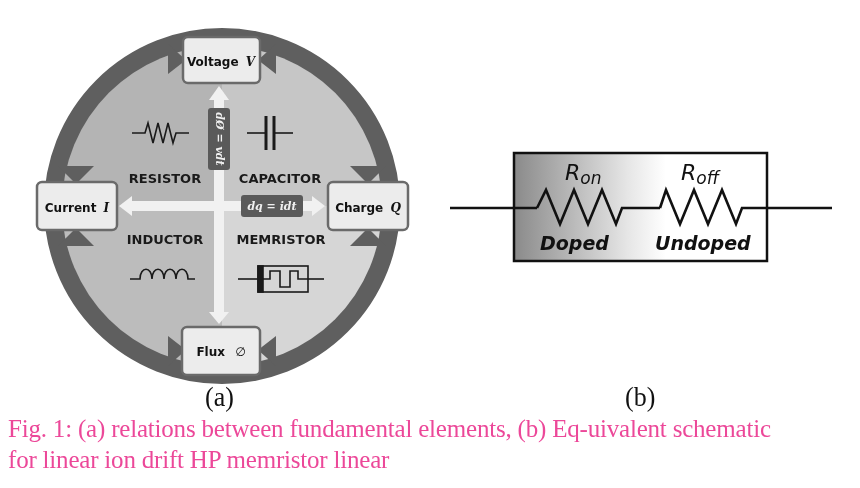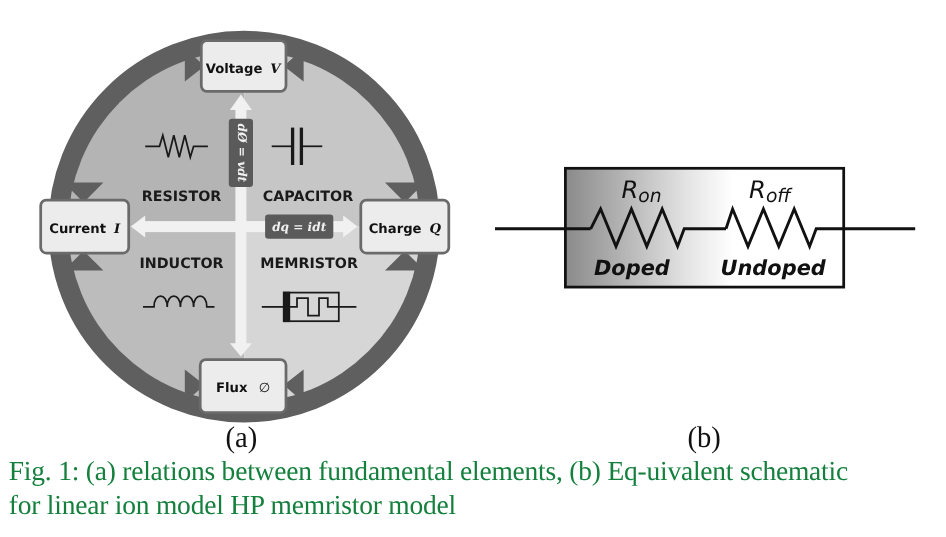--- a/index.html
+++ b/index.html
@@ -1,20 +1,20 @@
 <!DOCTYPE html>
 <html><head>
 <meta charset="utf-8">
 <style>
   html, body { margin: 0; padding: 0; background: #ffffff; }
   body { width: 860px; height: 488px; position: relative; overflow: hidden; font-family: "DejaVu Sans", sans-serif; }
   #fig-a { position: absolute; left: 0; top: 0; width: 440px; height: 390px; }
   #fig-b { position: absolute; left: 440px; top: 140px; width: 420px; height: 140px; }
   .sublabel { position: absolute; font-size: 26px; color: #111; font-family: "Liberation Serif", serif; transform: scaleY(1.05); }
-  #caption { position: absolute; left: 8px; top: 413px; width: 850px; font-size: 25px; line-height: 31px; color: #15803d; font-family: "Liberation Serif", serif; letter-spacing: -0.2px; }
+  #caption { position: absolute; left: 8px; top: 413px; width: 850px; font-size: 25px; line-height: 31px; color: #ec4899; font-family: "Liberation Serif", serif; letter-spacing: -0.2px; }
   .nodebox text { font-family: "DejaVu Sans", sans-serif; font-weight: bold; }
 </style>
 </head>
 <body>
 
 <svg id="fig-a" viewBox="0 0 440 390" xmlns="http://www.w3.org/2000/svg">
   <defs>
     <clipPath id="diskclip">
         <circle cx="222" cy="206" r="160"></circle>
       </clipPath>
@@ -137,14 +137,14 @@
   </text>
   <text x="540" y="250" font-family="DejaVu Sans, sans-serif" font-weight="bold" font-style="italic" font-size="19" fill="#111">Doped</text>
   <text x="655" y="250" font-family="DejaVu Sans, sans-serif" font-weight="bold" font-style="italic" font-size="19" fill="#111">Undoped</text>
 </svg>
 
 <div class="sublabel" style="left:205px; top:383px;">(a)</div>
 <div class="sublabel" style="left:625px; top:383px;">(b)</div>
 
 <div id="caption">
   <div>Fig. 1: (a) relations between fundamental elements, (b) Eq-uivalent schematic</div>
-  <div>for linear ion model HP memristor model</div>
+  <div>for linear ion drift HP memristor linear</div>
 </div>
 
 </body></html>

